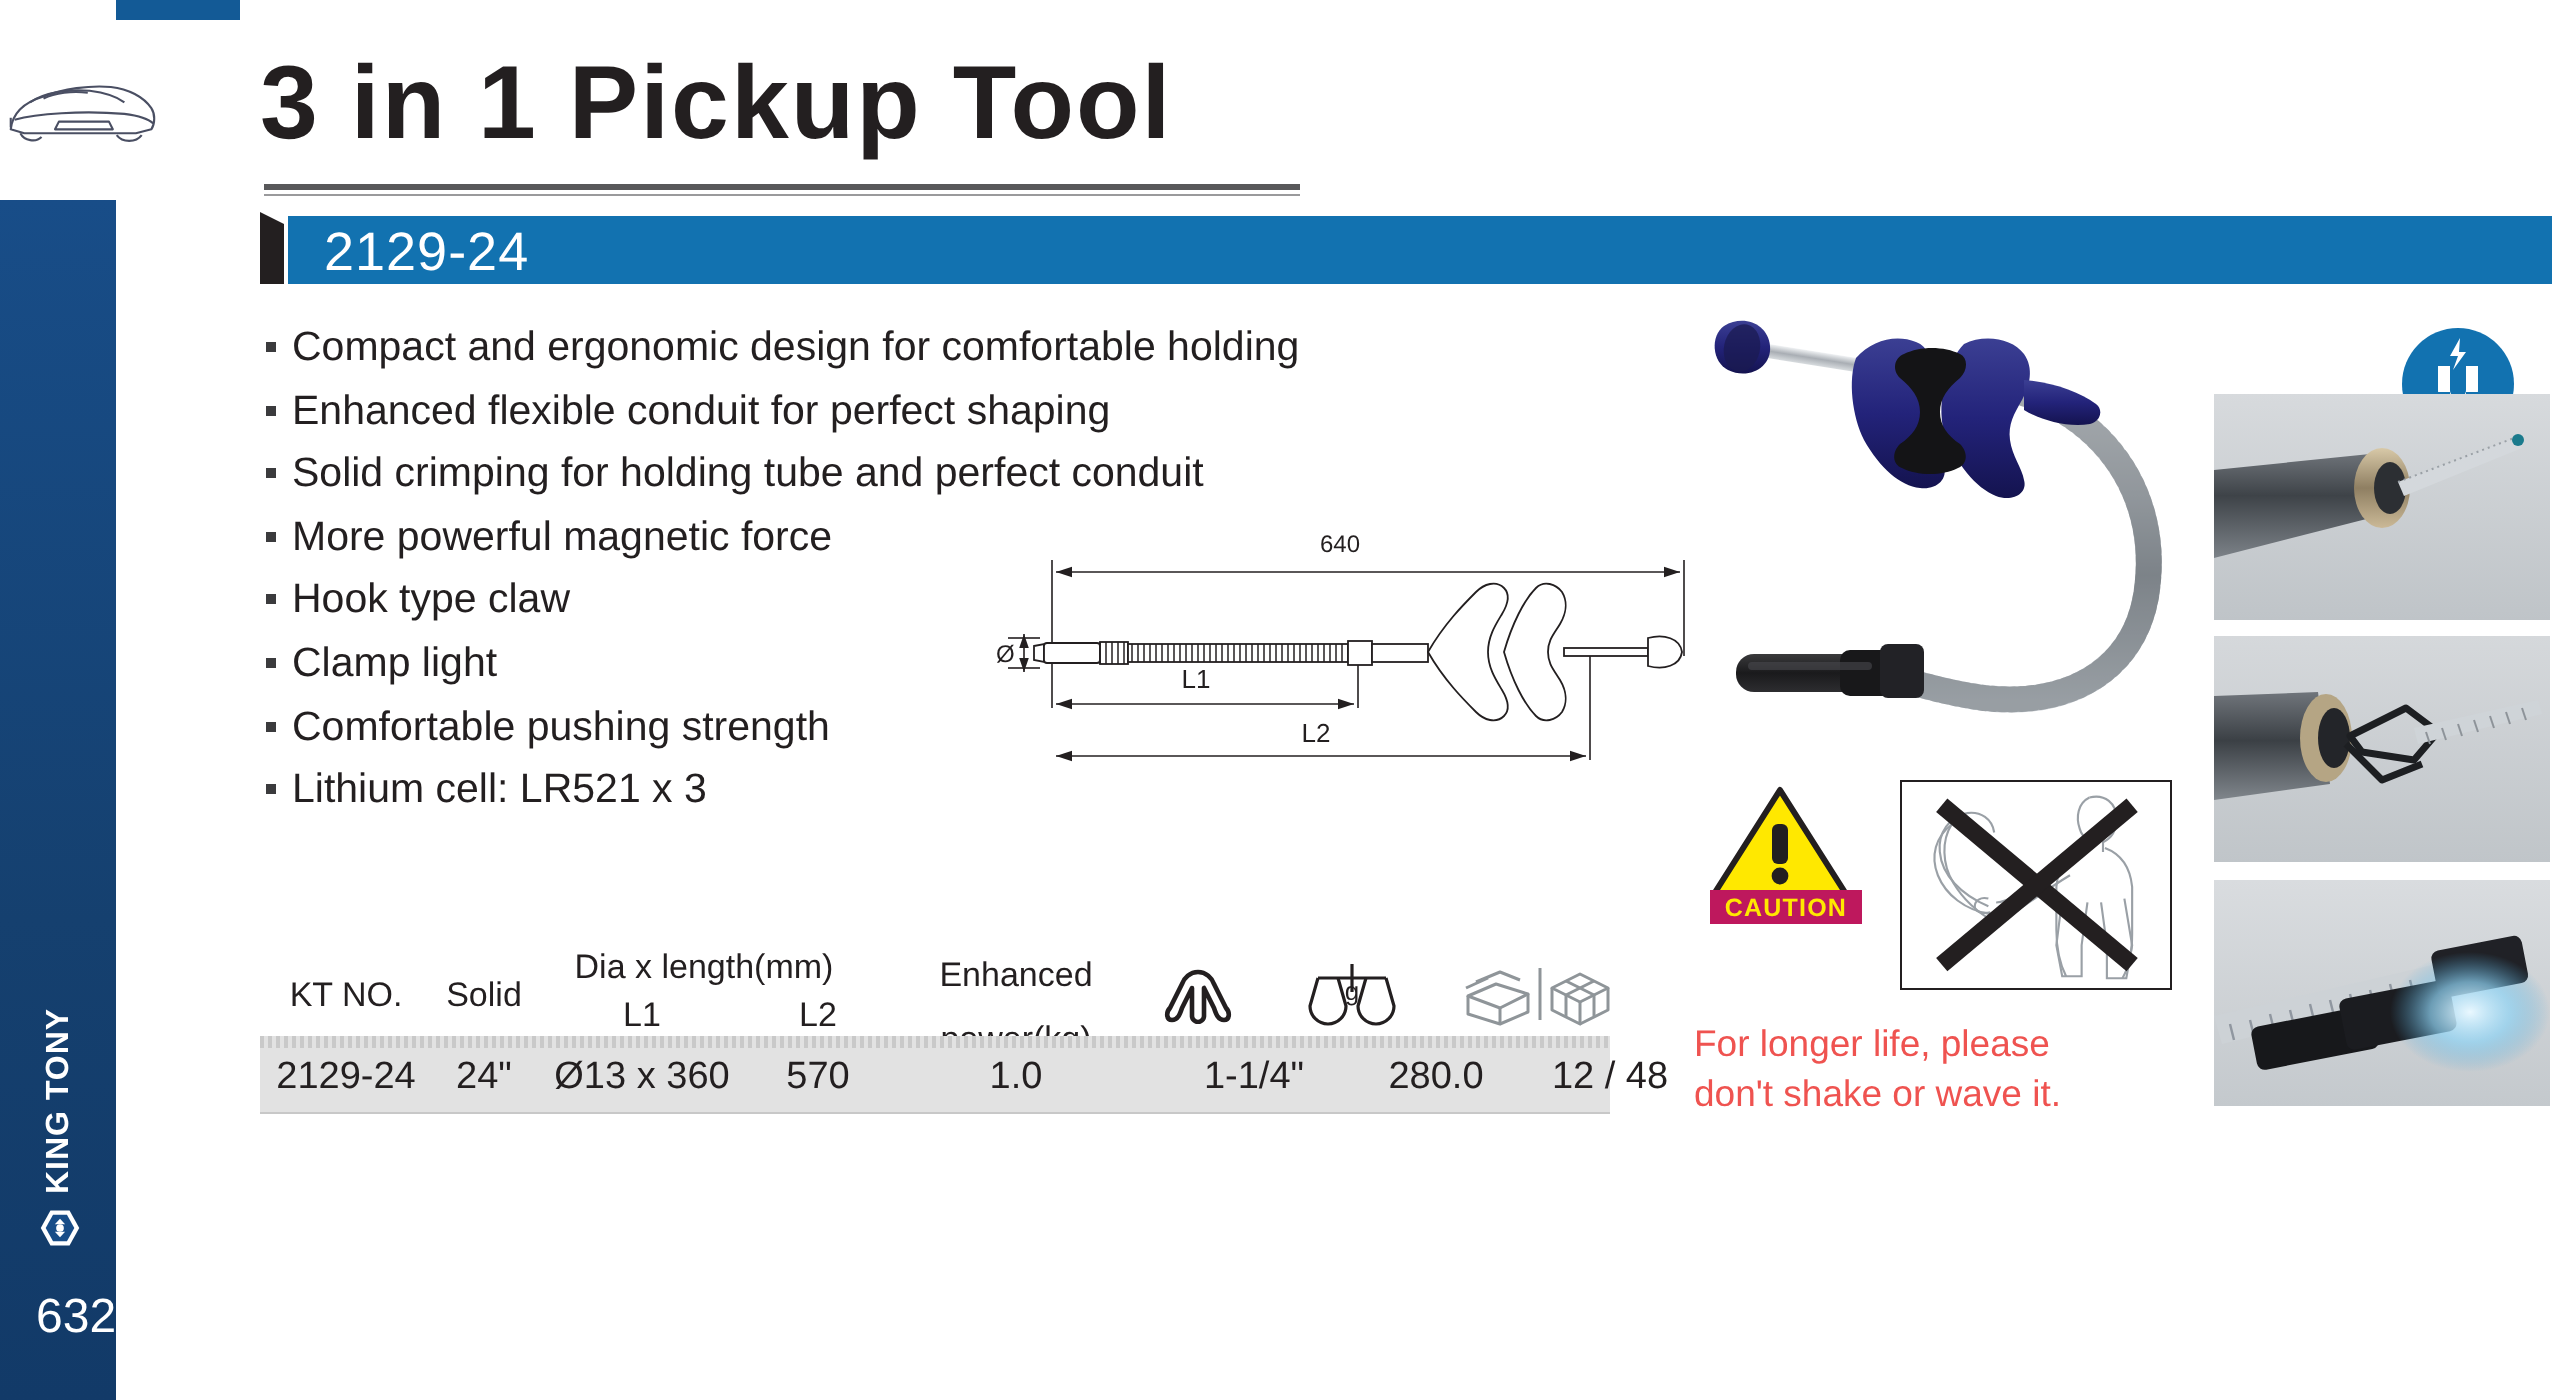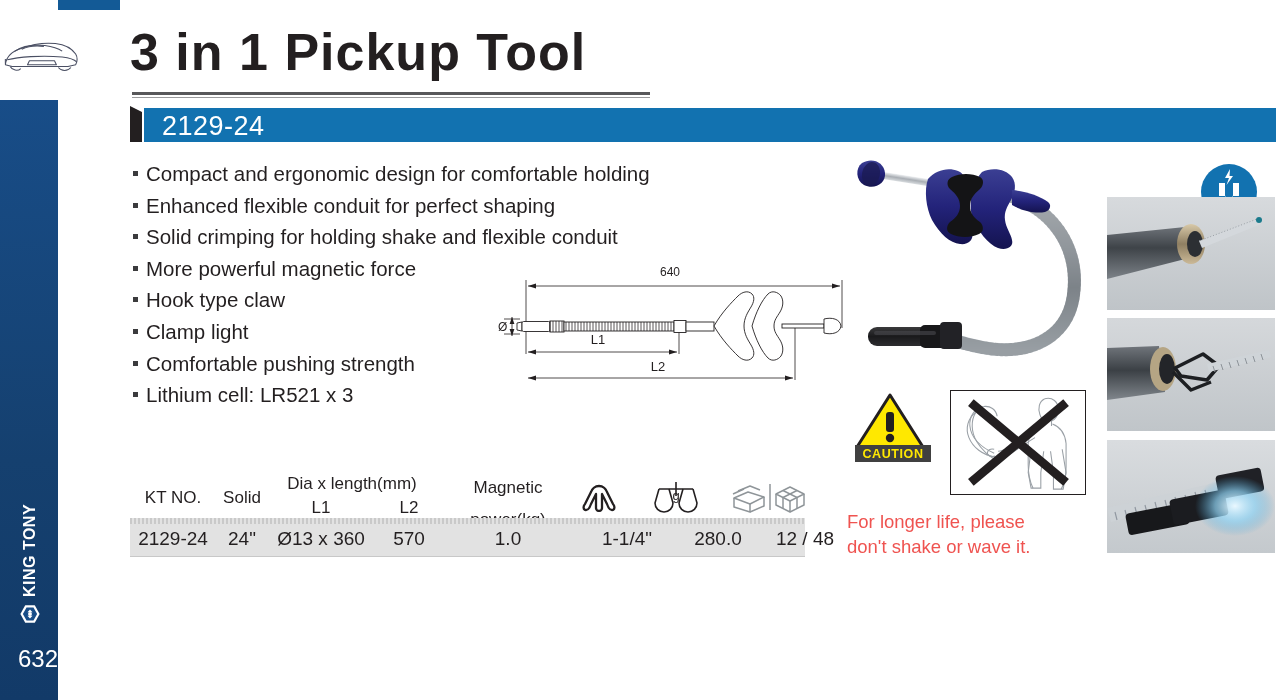--- a/index.html
+++ b/index.html
@@ -50,21 +50,21 @@
   
   .product-photo { position:absolute; left:840px; top:150px; width:270px; height:225px; }
 
   
   .mag-badge { position:absolute; left:1200px; top:163px; width:58px; height:58px; }
 
   
   .caution-wrap { position:absolute; left:855px; top:392px; width:235px; height:170px; }
   .caution-tri { position:absolute; left:0px; top:0px; width:70px; height:58px; }
   .caution-label { position:absolute; left:0px; top:53px; width:76px; height:17px;
-                   background:#404040; display:flex; align-items:center; justify-content:center; }
+                   background:#be185d; display:flex; align-items:center; justify-content:center; }
   .caution-label span { color:#ffe800; font-size:12.5px; font-weight:bold; letter-spacing:0.6px; }
   .nowave-box { position:absolute; left:95px; top:-2px; width:136px; height:105px;
                 border:1.6px solid #231f20; background:#fff; overflow:hidden; }
   .caution-note { position:absolute; left:-8px; top:117px; width:250px; color:#ef5350;
                   font-size:18.5px; line-height:25px; }
 
   
   .thumb { position:absolute; left:1107px; width:168px; height:113px; overflow:hidden;
            background:#cfd2d4; }
   .thumb1 { top:197px; }
@@ -128,21 +128,21 @@
     <div class="feat">
       <span class="feat-bullet"></span>
       <span class="feat-text">Compact and ergonomic design for comfortable holding</span>
     </div>
     <div class="feat">
       <span class="feat-bullet"></span>
       <span class="feat-text">Enhanced flexible conduit for perfect shaping</span>
     </div>
     <div class="feat">
       <span class="feat-bullet"></span>
-      <span class="feat-text">Solid crimping for holding shake and flexible conduit</span>
+      <span class="feat-text">Solid crimping for holding tube and perfect conduit</span>
     </div>
     <div class="feat">
       <span class="feat-bullet"></span>
       <span class="feat-text">More powerful magnetic force</span>
     </div>
     <div class="feat">
       <span class="feat-bullet"></span>
       <span class="feat-text">Hook type claw</span>
     </div>
     <div class="feat">
@@ -469,21 +469,21 @@
     </svg>
   </div>
 
   <div class="table">
     <div class="thead">
       <div class="th" style="left:0px; top:14px; width:86px;">KT NO.</div>
       <div class="th" style="left:86px; top:14px; width:52px;">Solid</div>
       <div class="th" style="left:136px; top:0; width:172px;">Dia x length(mm)</div>
       <div class="th th-sub" style="left:136px; top:24px; width:110px;">L1</div>
       <div class="th th-sub" style="left:250px; top:24px; width:58px;">L2</div>
-      <div class="th" style="left:318px; top:4px; width:120px;">Magnetic</div>
+      <div class="th" style="left:318px; top:4px; width:120px;">Enhanced</div>
       <div class="th th-sub" style="left:318px; top:36px; width:120px;">power(kg)</div>
 
       <svg style="position:absolute; left:452px; top:8px;" width="34" height="30" viewBox="0 0 34 30">
         <path d="M4 28 C1 28 1 24 3 22 L9 10 C10 7 13 4 17 4 C21 4 24 7 25 10 L31 22
                  C33 24 33 28 30 28 C27 28 26 25 25 22 L20 12 L20 26 C20 28 18 29 17 29
                  C16 29 14 28 14 26 L14 12 L9 22 C8 25 7 28 4 28 Z" fill="none" stroke="#231f20" stroke-width="2.3" stroke-linejoin="round"></path>
       </svg>
 
       <svg style="position:absolute; left:524px; top:6px;" width="44" height="34" viewBox="0 0 44 34">
         <g stroke="#231f20" stroke-width="1.6" fill="none">

